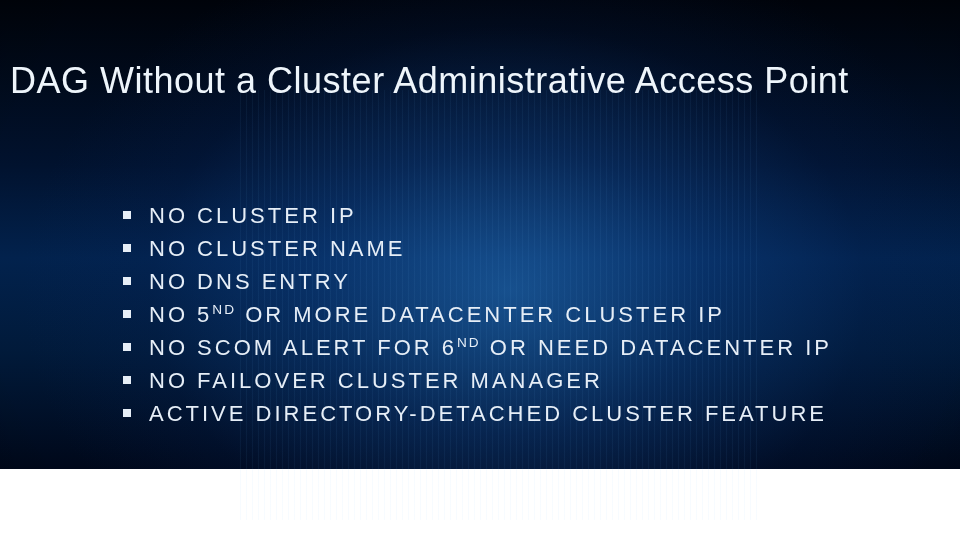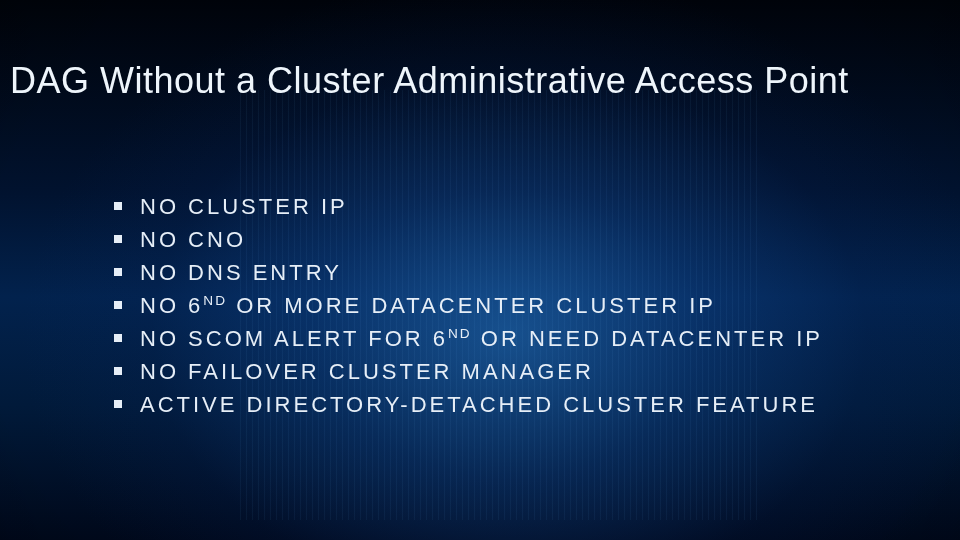--- a/index.html
+++ b/index.html
@@ -6,21 +6,21 @@
     margin: 0;
     padding: 0;
     width: 960px;
     height: 540px;
     overflow: hidden;
     font-family: "Segoe UI Light", "Segoe UI", "Helvetica Neue", Arial, sans-serif;
   }
   .slide {
     position: relative;
     width: 960px;
-    height: 540px;
+    height: 469px;
     background:
       radial-gradient(ellipse 650px 480px at 53% 62%,
         rgba(40,120,200,0.55) 0%,
         rgba(20,80,160,0.35) 30%,
         rgba(8,40,100,0.15) 55%,
         rgba(0,10,40,0) 75%),
       linear-gradient(180deg,
         #00030a 0%,
         #01122e 35%,
         #02224d 55%,
@@ -64,21 +64,21 @@
     letter-spacing: 0.5px;
     color: #eef5fb;
     z-index: 2;
   }
   .bullets {
     position: absolute;
     left: 92px;
     top: 182px;
     z-index: 2;
     list-style: none;
-    margin: 8px;
+    margin: 17px;
     padding: 0;
   }
   .bullets li {
     position: relative;
     padding-left: 40px;
     font-size: 22px;
     line-height: 33px;
     letter-spacing: 3px;
     font-weight: 400;
     color: #e6eef7;
@@ -101,20 +101,20 @@
     text-align: right;
   }
 </style>
 </head>
 <body>
 
 <div class="slide">
   <div class="title">DAG Without a Cluster Administrative Access Point</div>
   <ul class="bullets">
     <li><span>NO CLUSTER IP</span><sup></sup><span></span></li>
-    <li><span>NO CNO</span><sup></sup><span></span></li>
+    <li><span>NO CLUSTER NAME</span><sup></sup><span></span></li>
     <li><span>NO DNS ENTRY</span><sup></sup><span></span></li>
-    <li><span>NO 6</span><sup>ND</sup><span> OR MORE DATACENTER CLUSTER IP</span></li>
+    <li><span>NO 5</span><sup>ND</sup><span> OR MORE DATACENTER CLUSTER IP</span></li>
     <li><span>NO SCOM ALERT FOR 6</span><sup>ND</sup><span> OR NEED DATACENTER IP</span></li>
     <li><span>NO FAILOVER CLUSTER MANAGER</span><sup></sup><span></span></li>
     <li><span>ACTIVE DIRECTORY-DETACHED CLUSTER FEATURE</span><sup></sup><span></span></li>
   </ul>
 </div>
 
 </body></html>

